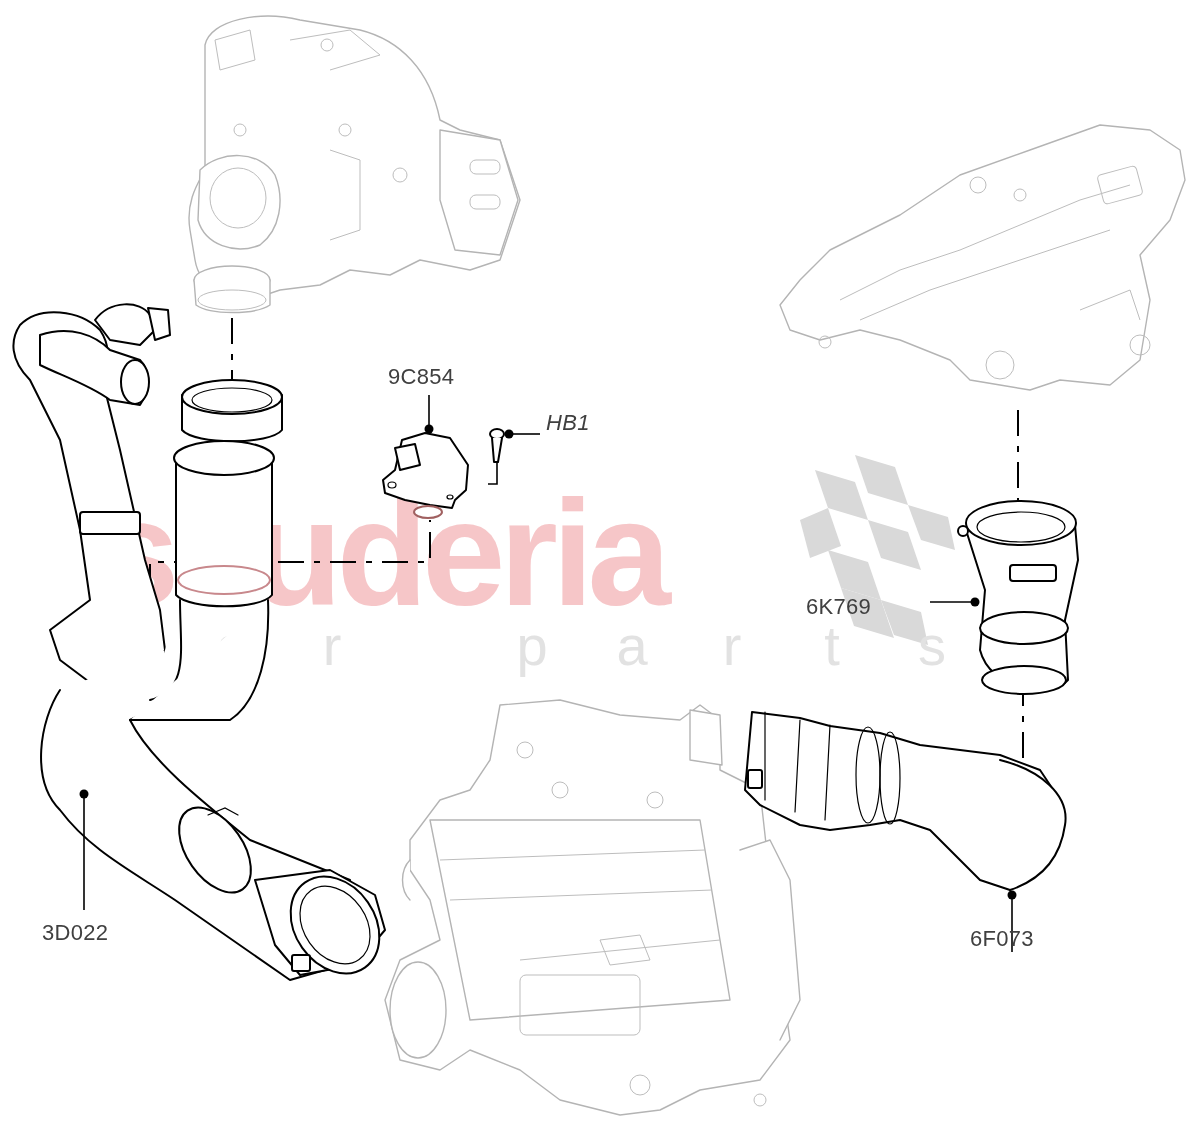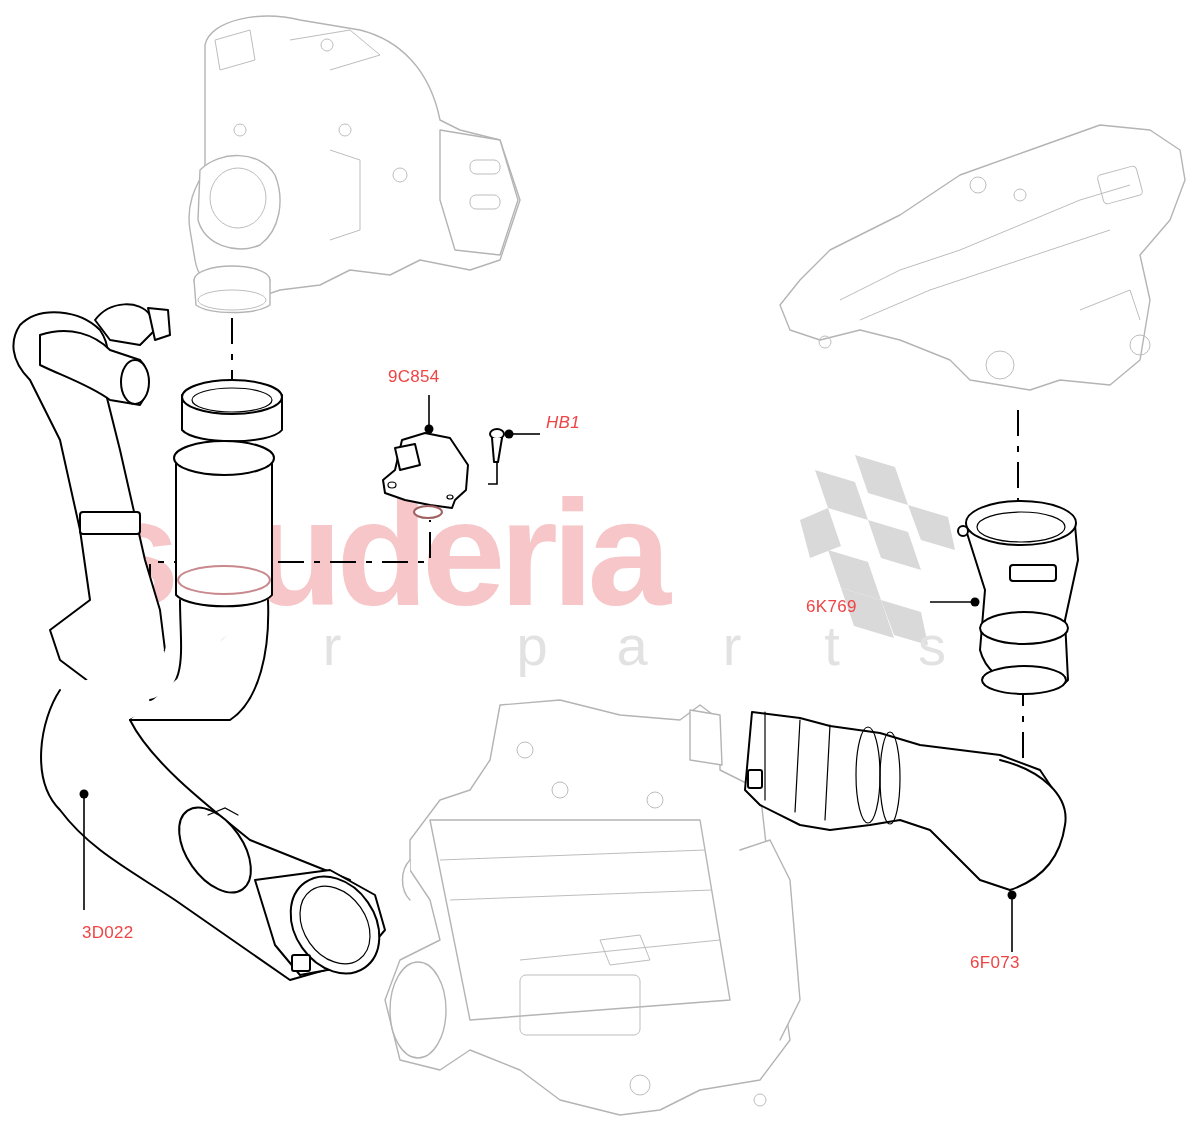--- a/index.html
+++ b/index.html
@@ -5,21 +5,21 @@
   html, body { margin:0; padding:0; background:#ffffff; }
   body { width:1200px; height:1136px; position:relative; overflow:hidden; font-family:"Liberation Sans", sans-serif; }
   #diagram { position:absolute; left:0; top:0; width:1200px; height:1136px; }
   .ghost { fill:#ffffff; stroke:#b4b4b4; stroke-width:1.4; stroke-linejoin:round; stroke-linecap:round; }
   .ghost-thin { fill:none; stroke:#bdbdbd; stroke-width:1; }
   .part { fill:#ffffff; stroke:#000; stroke-width:2; stroke-linejoin:round; stroke-linecap:round; }
   .part-thin { fill:none; stroke:#000; stroke-width:1.2; stroke-linecap:round; }
   .leader { fill:none; stroke:#000; stroke-width:1.6; }
   .dash { fill:none; stroke:#000; stroke-width:2; stroke-dasharray:26 10 6 10; }
   .dot { fill:#000; }
-  .label { position:absolute; color:#ef4444; font-size:17px; line-height:22px; letter-spacing:0.3px; white-space:nowrap; }
+  .label { position:absolute; color:#404040; font-size:22px; line-height:22px; letter-spacing:0.3px; white-space:nowrap; }
   .wm-big { position:absolute; color:#f6c6c8; font-size:150px; font-weight:bold; letter-spacing:-6px; line-height:150px; white-space:nowrap; }
   .wm-small { position:absolute; color:#e2e2e2; font-size:56px; line-height:56px; letter-spacing:0; white-space:nowrap; }
   .wm-small span { display:inline-block; width:100px; text-align:center; }
 </style>
 </head>
 <body>
 
 <div>
   <svg style="position:absolute;left:800px;top:440px;" width="160" height="220" viewBox="0 0 160 220">
     <g fill="#d9d9d9">
@@ -175,14 +175,14 @@
     <line class="leader" x1="84" y1="794" x2="84" y2="910"></line>
     <circle class="dot" cx="84" cy="794" r="4.5"></circle>
     <line class="leader" x1="1012" y1="896" x2="1012" y2="952"></line>
     <circle class="dot" cx="1012" cy="895" r="4.5"></circle>
   </g>
 </svg>
 
 <div class="label" style="left:388px;top:366px;">9C854</div>
 <div class="label" style="left:546px;top:412px;font-style:italic;">HB1</div>
 <div class="label" style="left:806px;top:596px;">6K769</div>
-<div class="label" style="left:42px;top:922px;margin-left:40px;">3D022</div>
-<div class="label" style="left:970px;top:952px;">6F073</div>
+<div class="label" style="left:42px;top:922px;">3D022</div>
+<div class="label" style="left:970px;top:928px;">6F073</div>
 
 </body></html>

